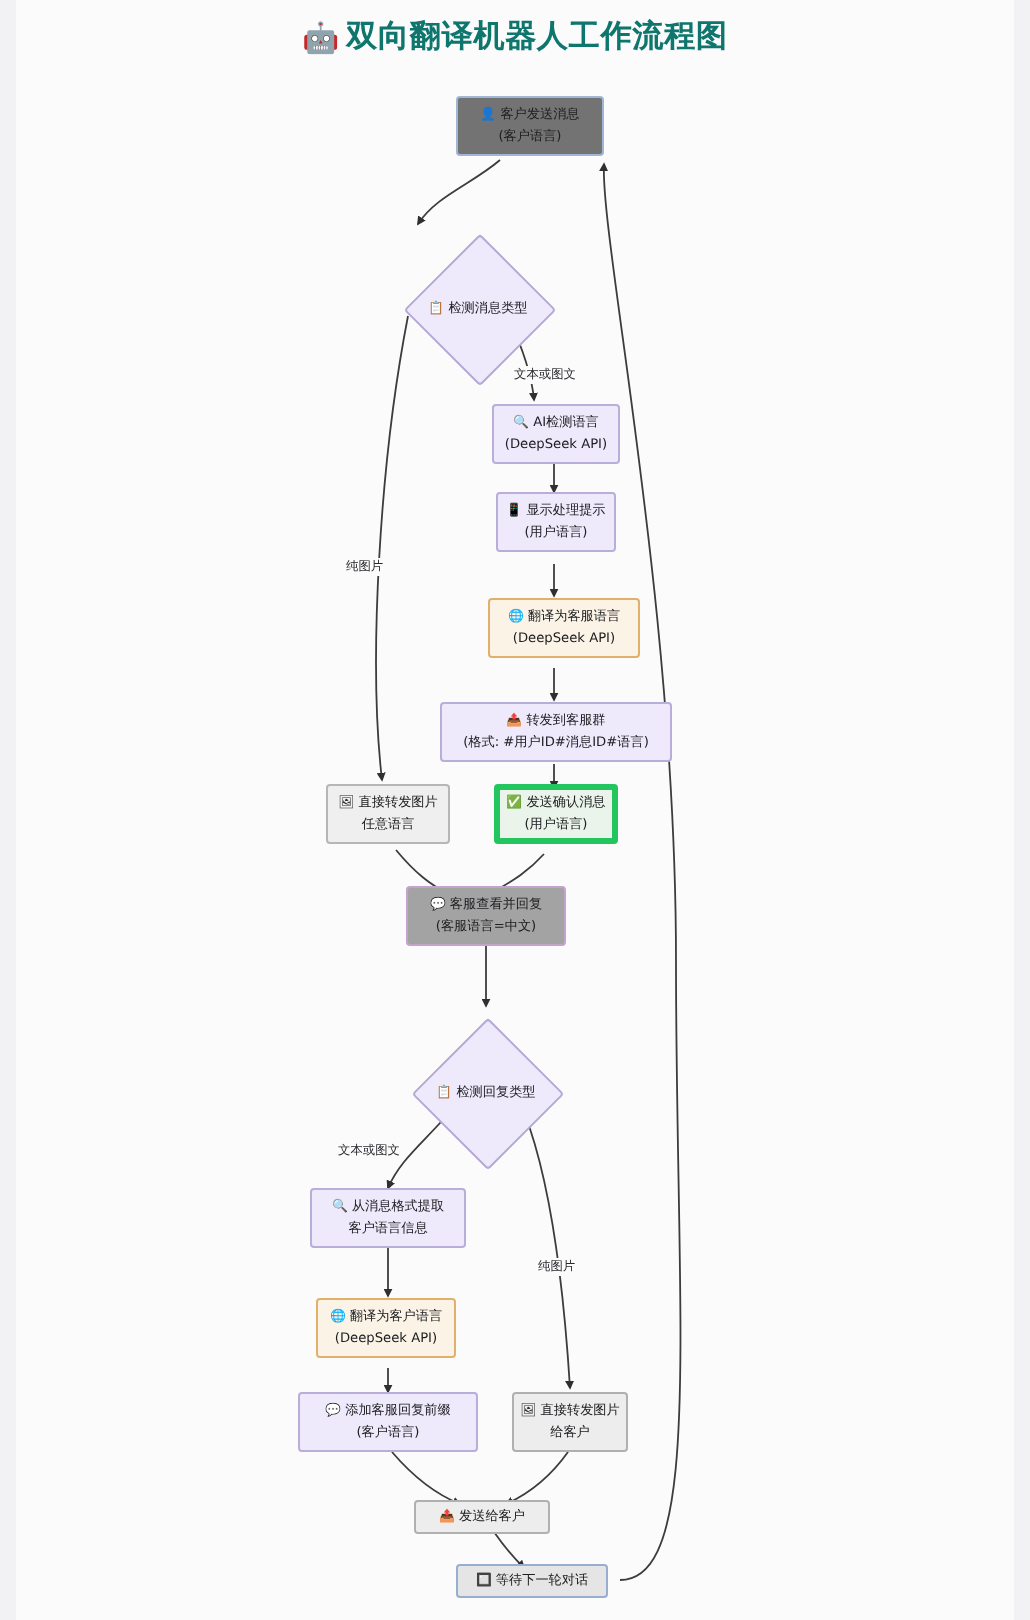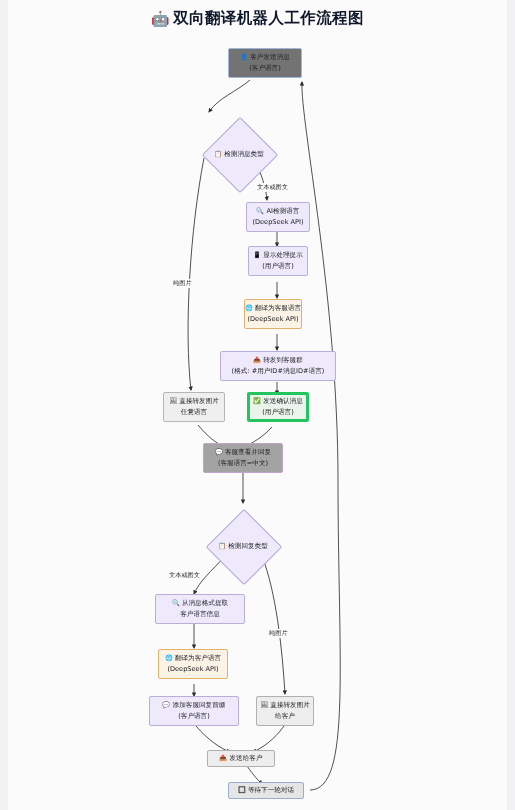--- a/index.html
+++ b/index.html
@@ -33,21 +33,21 @@
   .gutter.right { right: 0; }
 
   #title {
     position: absolute;
     left: 0;
     top: 8px;
     width: 515px;
     text-align: center;
     font-size: 15.5px;
     font-weight: bold;
-    color: #0f172a;
+    color: #0f766e;
     letter-spacing: 0.4px;
     white-space: nowrap;
   }
   #title .t-icon {
     font-size: 15px;
     margin-right: 3px;
     vertical-align: -1px;
   }
 
   
@@ -205,21 +205,21 @@
     <span class="ln2">(DeepSeek API)</span>
   </div>
 
   <div class="node n-lav" style="left:248px; top:246px; width:60px; height:30px;">
     <span class="ln1"><span class="ic">📱</span><span>显示处理提示</span></span>
     <span class="ln2">(用户语言)</span>
   </div>
 
   <div class="elabel" style="left:172px; top:279px;">纯图片</div>
 
-  <div class="node n-cream" style="left:244px; top:299px; width:58px; height:30px;">
+  <div class="node n-cream" style="left:244px; top:299px; width:76px; height:30px;">
     <span class="ln1"><span class="ic">🌐</span><span>翻译为客服语言</span></span>
     <span class="ln2">(DeepSeek API)</span>
   </div>
 
   <div class="node n-lav" style="left:220px; top:351px; width:116px; height:30px;">
     <span class="ln1"><span class="ic">📤</span><span>转发到客服群</span></span>
     <span class="ln2">(格式: #用户ID#消息ID#语言)</span>
   </div>
 
   <div class="node n-gray" style="left:163px; top:392px; width:62px; height:30px;">
@@ -237,21 +237,21 @@
     <span class="ln2">(客服语言=中文)</span>
   </div>
 
   <div class="diamond" style="left:197px; top:500px; width:92px; height:92px;">
     <div class="dshape"></div>
     <div class="dlabel"><span class="ic">📋</span><span>检测回复类型</span></div>
   </div>
 
   <div class="elabel" style="left:168px; top:571px;">文本或图文</div>
 
-  <div class="node n-lav" style="left:155px; top:594px; width:90px; height:30px;">
+  <div class="node n-lav" style="left:155px; top:594px; width:78px; height:30px;">
     <span class="ln1"><span class="ic">🔍</span><span>从消息格式提取</span></span>
     <span class="ln2">客户语言信息</span>
   </div>
 
   <div class="elabel" style="left:268px; top:629px;">纯图片</div>
 
   <div class="node n-cream" style="left:158px; top:649px; width:70px; height:30px;">
     <span class="ln1"><span class="ic">🌐</span><span>翻译为客户语言</span></span>
     <span class="ln2">(DeepSeek API)</span>
   </div>

